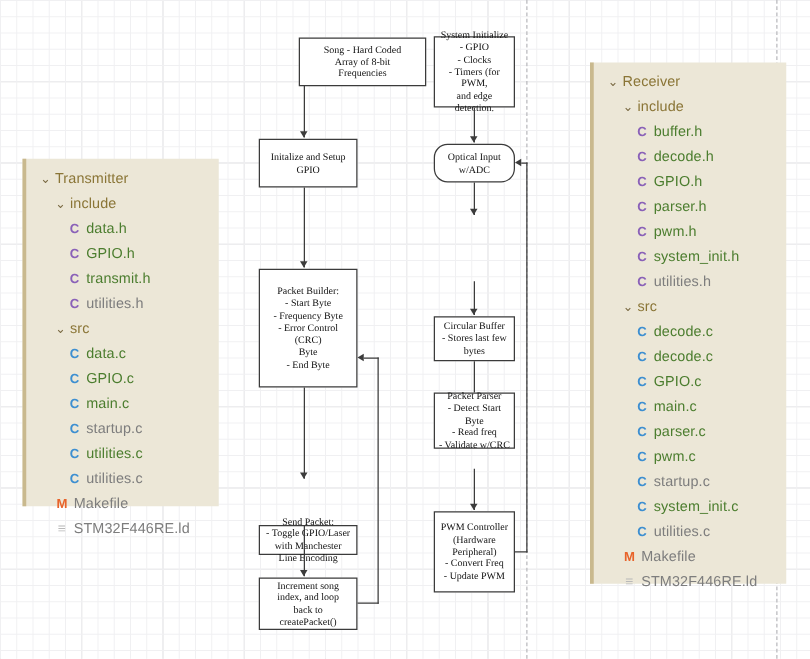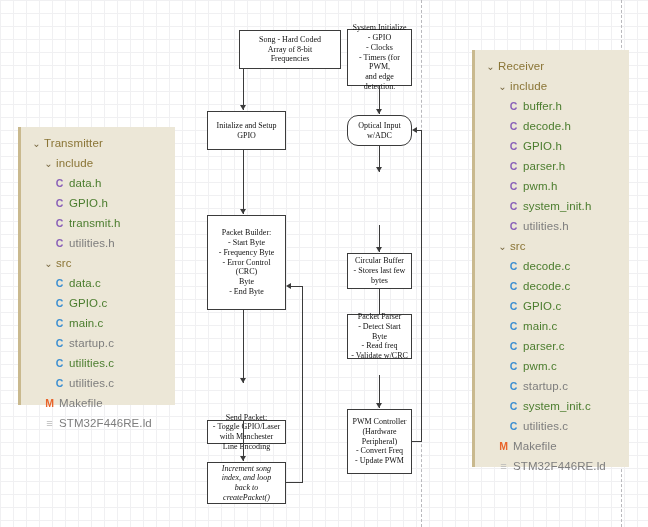--- a/index.html
+++ b/index.html
@@ -118,21 +118,21 @@
   <div class="conn v" style="left:243px;top:310px;height:73px;"></div>
   <div class="arrowhead" style="left:240px;top:378px;"></div>
 
   <div class="fbox" style="left:207px;top:384px;width:79px;height:24px;margin-top:36px;">Send Packet:
 - Toggle GPIO/Laser
 with Manchester
 Line Encoding</div>
   <div class="conn v" style="left:243px;top:420px;height:41px;"></div>
   <div class="arrowhead" style="left:240px;top:456px;"></div>
 
-  <div class="fbox" style="left:207px;top:462px;width:79px;height:42px;font-style:italic;">Increment song
+  <div class="fbox" style="left:207px;top:462px;width:79px;height:42px;">Increment song
 index, and loop
 back to
 createPacket()</div>
 
   <div class="conn h" style="left:286px;top:482px;width:17px;"></div>
   <div class="conn v" style="left:302px;top:286px;height:197px;"></div>
   <div class="conn h" style="left:291px;top:286px;width:12px;"></div>
   <div class="arrowhead left" style="left:286px;top:283px;"></div>
 
   <div class="fbox" style="left:347px;top:29px;width:65px;height:57px;">System Initialize

